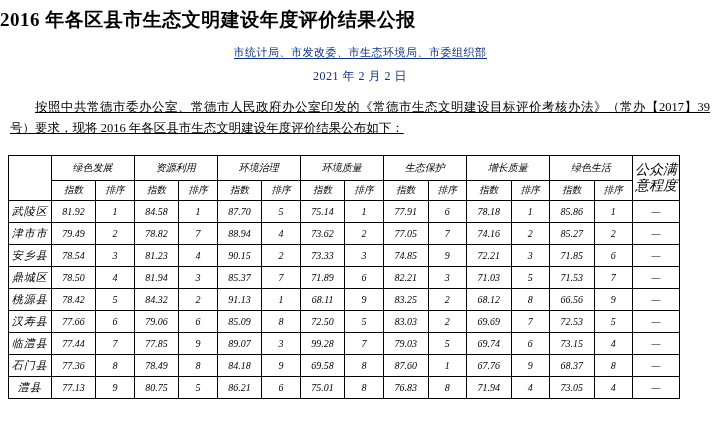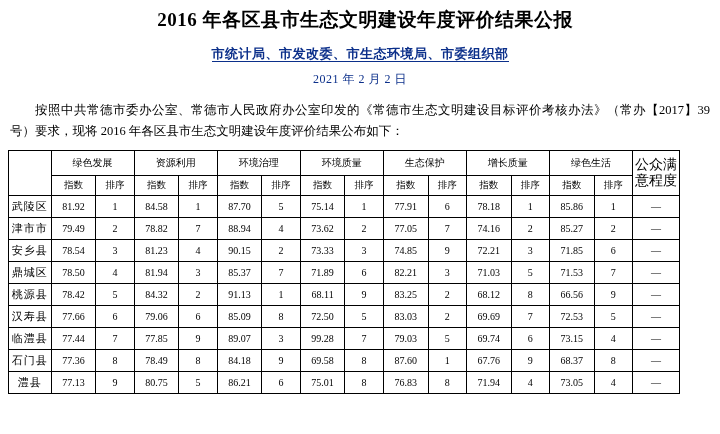--- a/index.html
+++ b/index.html
@@ -15,66 +15,66 @@
     overflow: hidden;
   }
   .page {
     position: relative;
     width: 720px;
     height: 434px;
     box-sizing: border-box;
     padding: 0;
   }
   .doc-title {
-    text-align: center;
     font-size: 19px;
     font-weight: bold;
     letter-spacing: 0.5px;
     margin: 8px 0 0 0;
     line-height: 1.3;
-    padding-left: 10px;
   }
   .subtitle {
     text-align: center;
-    font-size: 13px;
-    font-weight: bold;
+    font-size: 11px;
+    font-weight: normal;
     color: #0b2f8a;
     margin-top: 12px;
     letter-spacing: 0.5px;
   }
   .subtitle .u {
     border-bottom: 1px solid #0b2f8a;
   }
   .date {
     text-align: center;
     font-size: 12px;
     color: #0b2f8a;
     margin-top: 8px;
     letter-spacing: 0.5px;
   }
   .para {
     font-size: 12.5px;
     line-height: 1.7;
-    margin: 12px 10px 8px 10px;
+    margin: 12px 10px 16px 10px;
     text-indent: 2em;
     text-align: justify;
+    text-decoration: underline;
   }
   .table-title {
     text-align: center;
     font-size: 14px;
     font-weight: bold;
     margin-top: 10px;
     letter-spacing: 0.3px;
   }
   table.result {
     border-collapse: collapse;
     width: 672px;
     margin: 6px 8px 0 8px;
     font-size: 9.5px;
     table-layout: fixed;
+    font-style: italic;
   }
   table.result th, table.result td {
     border: 1px solid #000000;
     text-align: center;
     vertical-align: middle;
     padding: 0;
     height: 21px;
     line-height: 1.15;
     font-weight: normal;
   }

